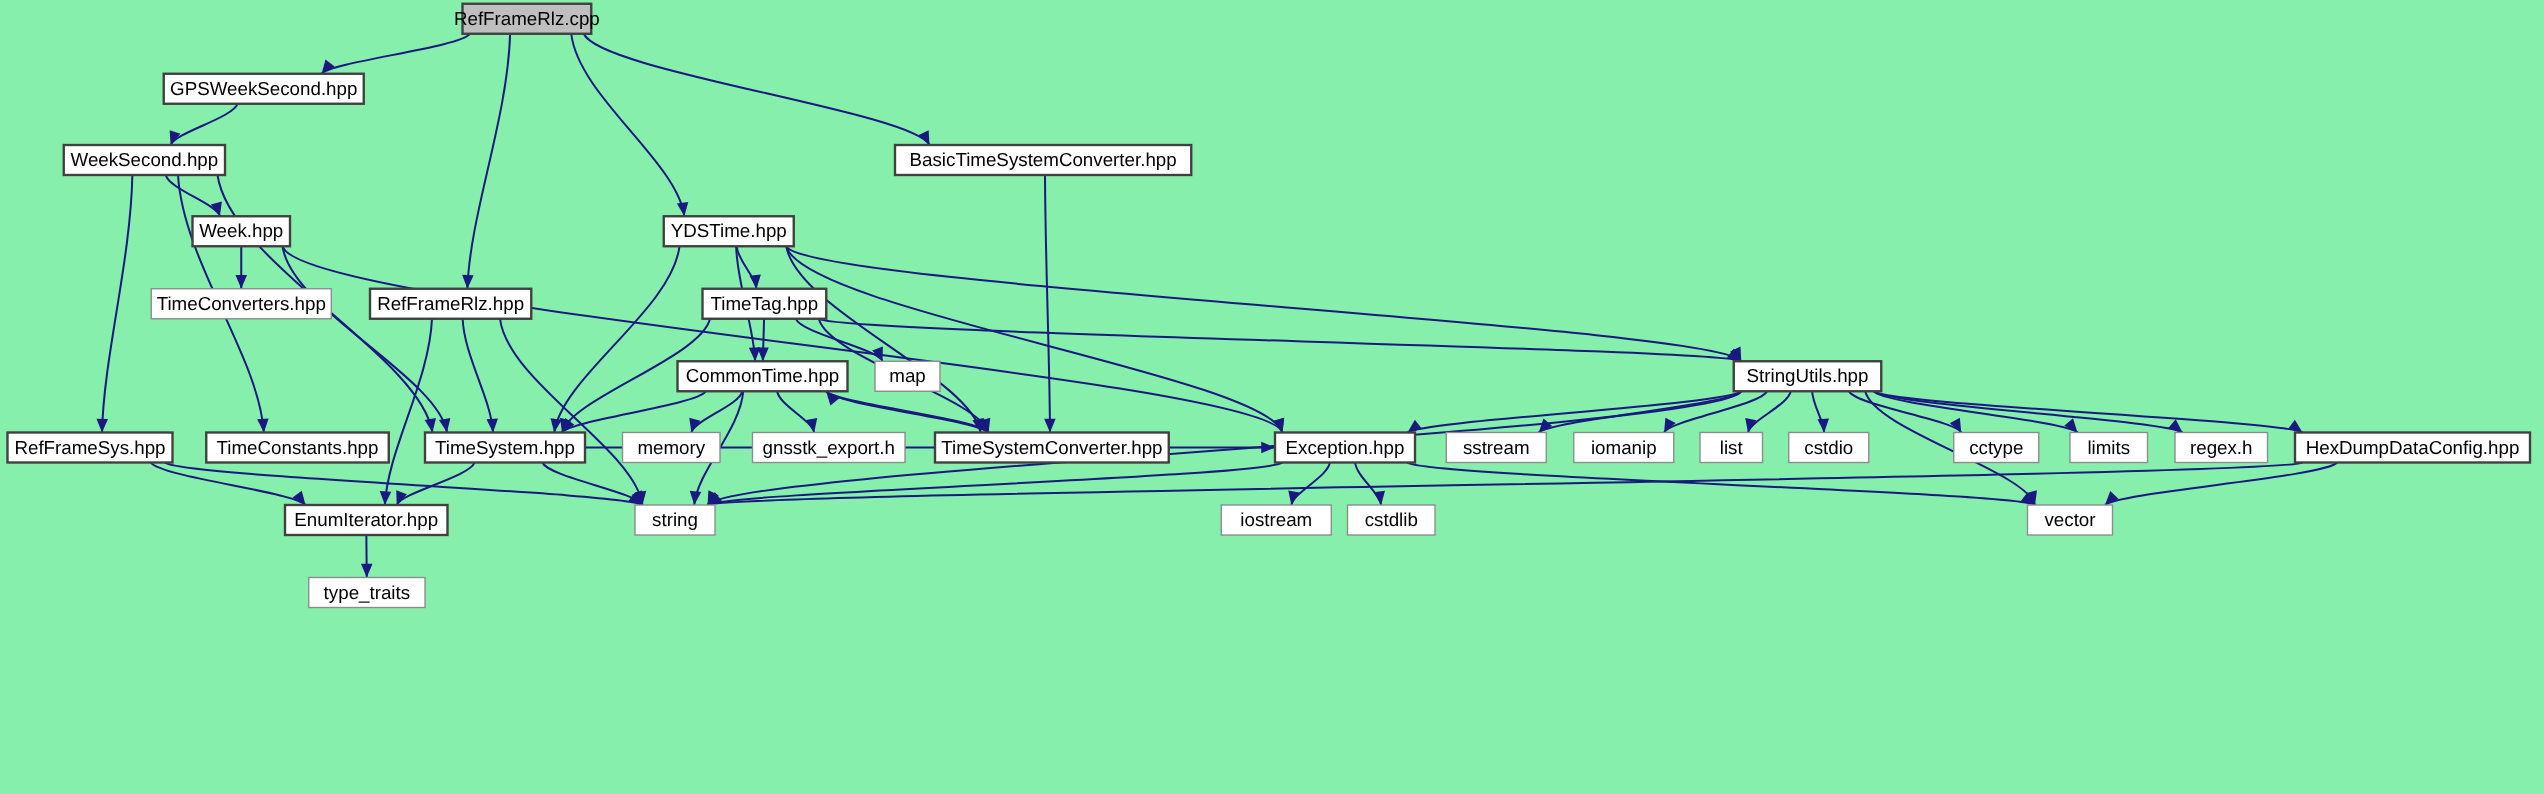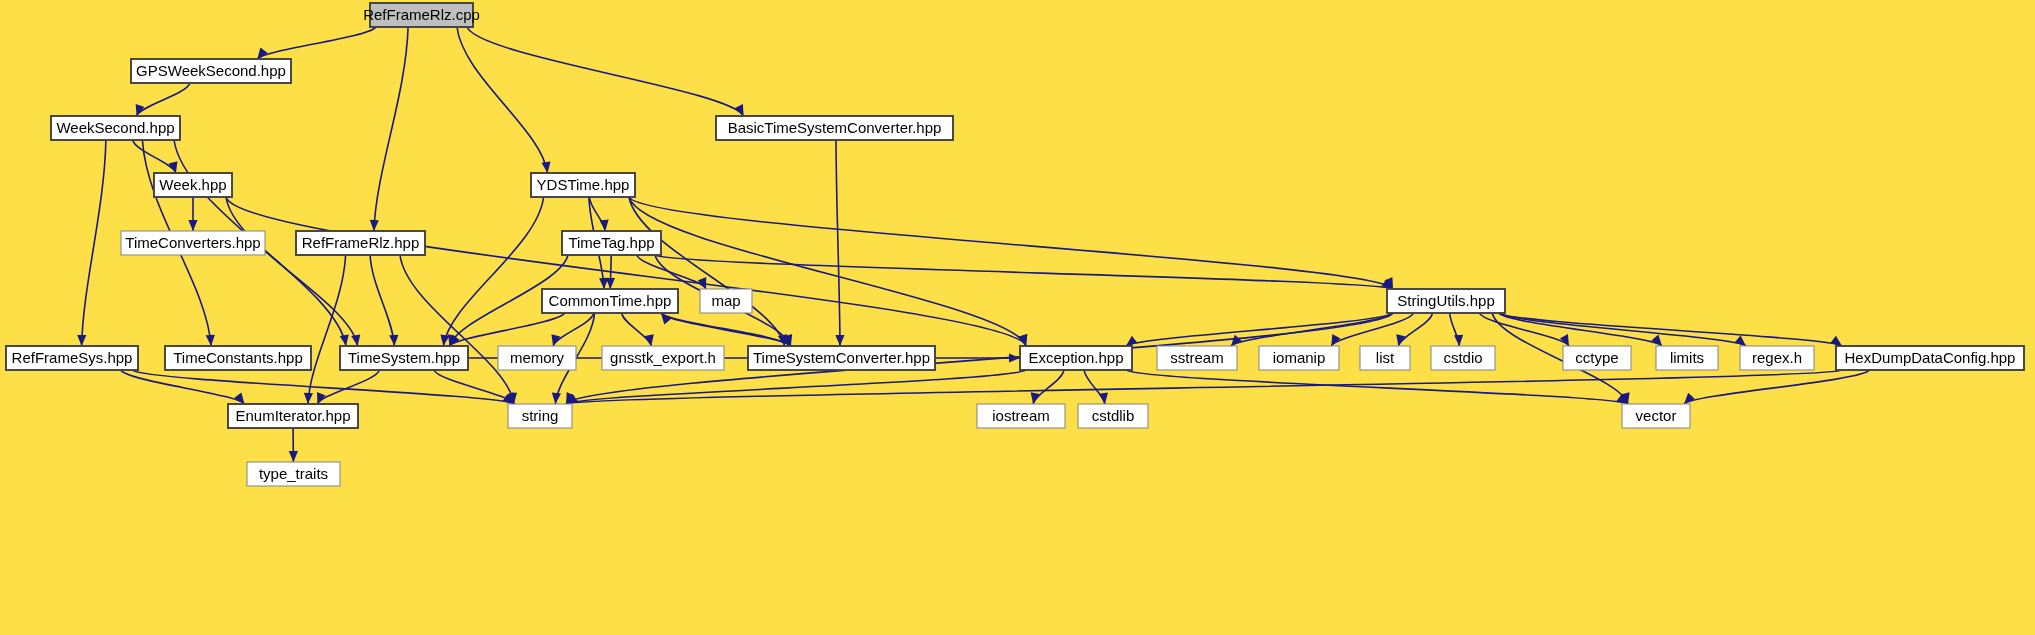--- a/index.html
+++ b/index.html
@@ -4,21 +4,21 @@
 <style>
   html, body {
     margin: 0;
     padding: 0;
     background: #ffffff;
   }
   #graph-root {
     position: relative;
     width: 2035px;
     height: 635px;
-    background: #fde047;
+    background: #86efac;
     font-family: "Liberation Sans", sans-serif;
     overflow: hidden;
   }
   svg.graph-svg {
     position: absolute;
     left: 0;
     top: 0;
     width: 2035px;
     height: 635px;
     display: block;

